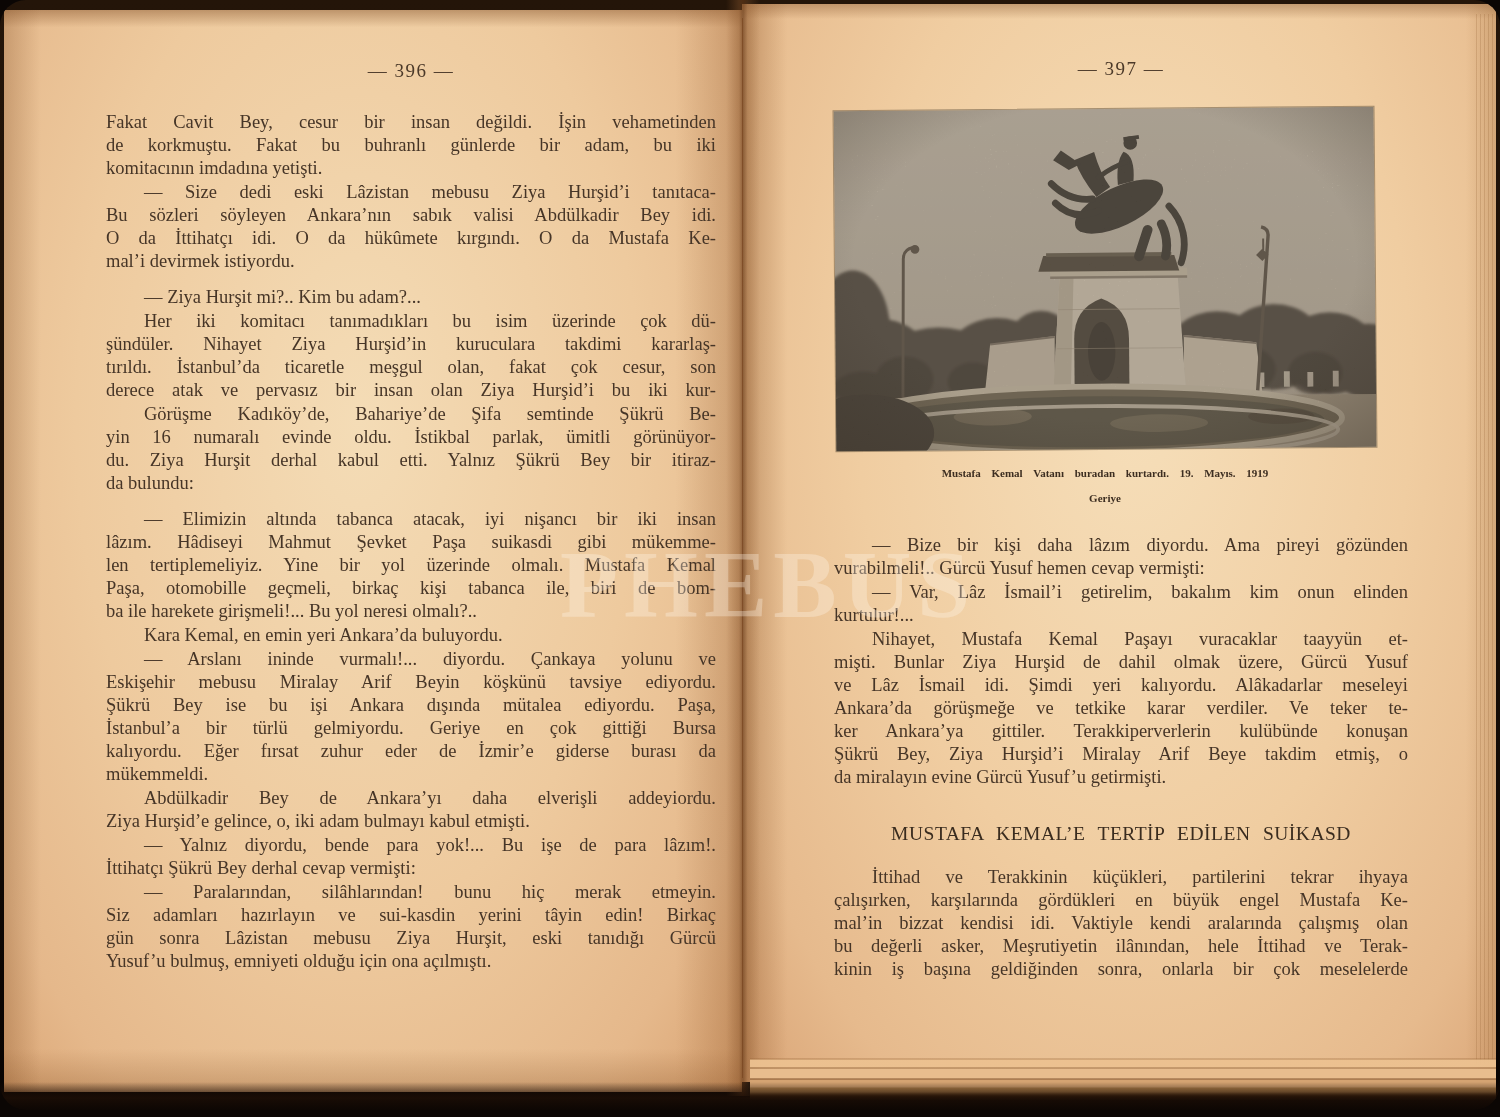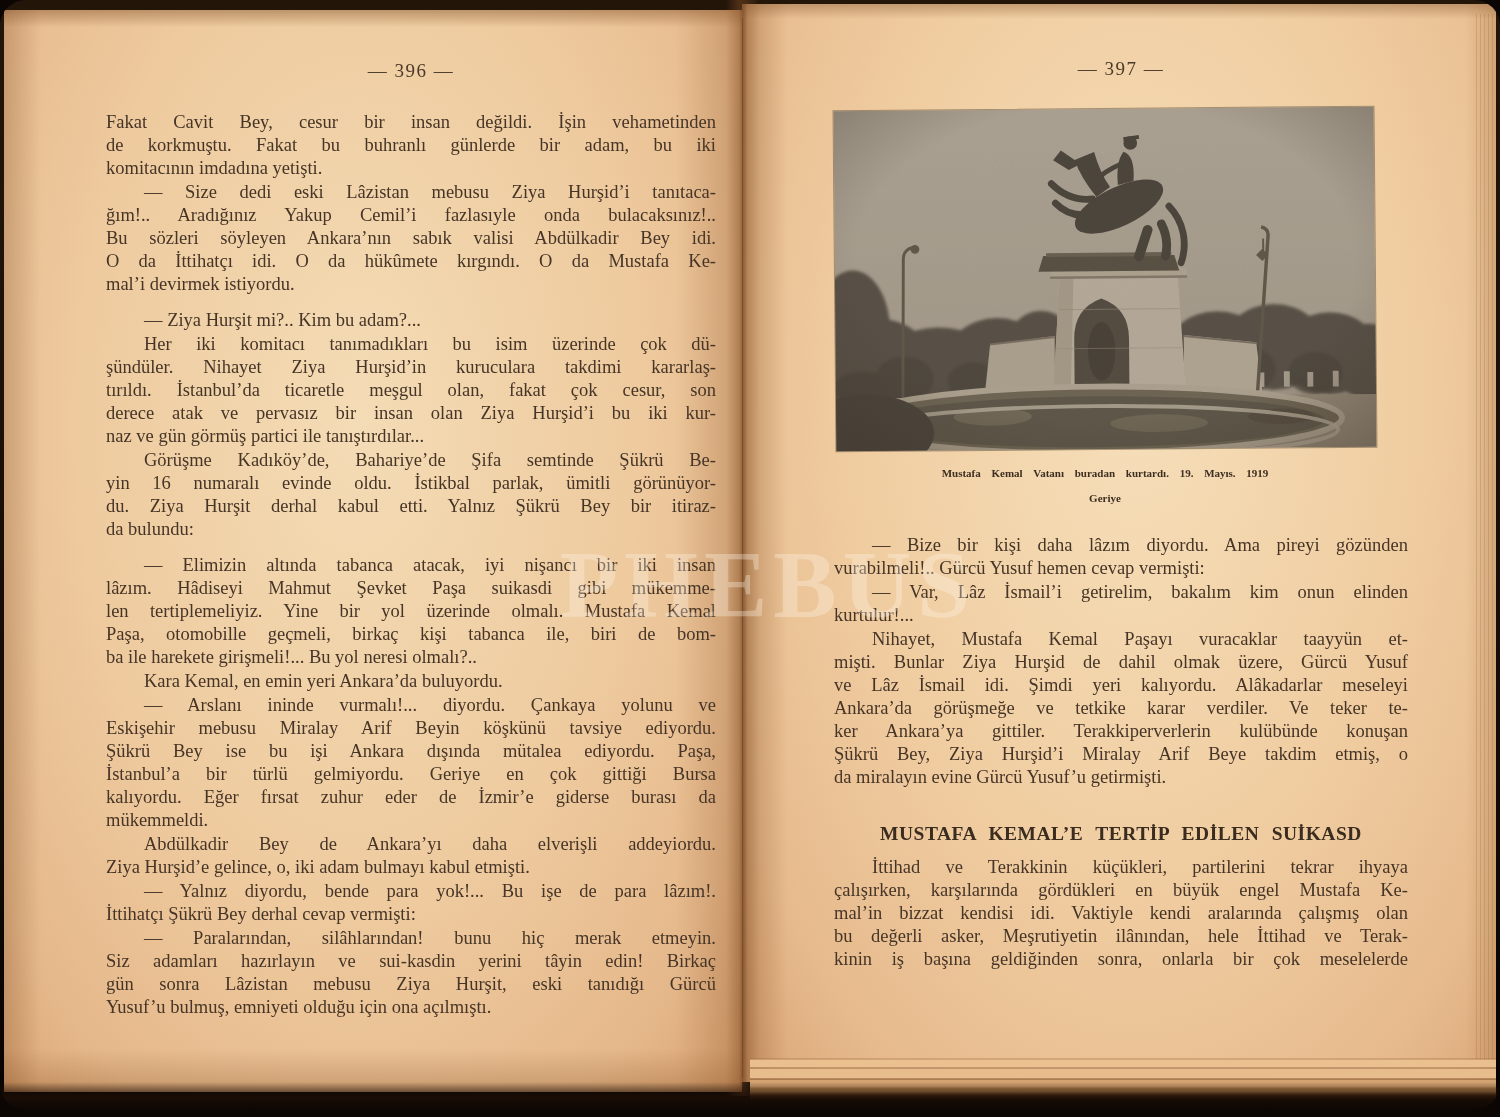--- a/index.html
+++ b/index.html
@@ -44,22 +44,22 @@
   .pagenum-right { left:91px; top:54px; width:576px; }
   .text-col { position:absolute; color:#463527; font-size:18.5px; line-height:23px; }
   .left-text  { left:101px; top:100px; width:612px; }
   .right-text { left:91px;  top:529px; width:576px; }
   .para { margin:1px; }
   .para.gap { margin-top:13px; }
   .line { text-align:justify; text-align-last:justify; }
   .line.last { text-align-last:left; }
   .line.indent { text-indent:38px; }
   .section-heading {
-    text-align:center; font-weight:bold; font-size:19.5px; color:#3a2c1f;
-    word-spacing:7px; letter-spacing:.5px; margin-top:33px; margin-bottom:11px;
+    text-align:center; font-weight:normal; font-size:19.5px; color:#3a2c1f;
+    word-spacing:7px; letter-spacing:.5px; margin-top:33px; margin-bottom:21px;
   }
   .photo {
     position:absolute; left:93px; top:105px; width:540px; height:340px;
     transform: rotate(-0.5deg); outline:1px solid rgba(90,75,55,.5);
   }
   .photo svg { width:100%; height:100%; display:block; }
   .caption {
     position:absolute; left:93px; top:457px; width:540px; text-align:center;
     font-weight:bold; font-size:11px; color:#3d2e21; line-height:25px;
   }
@@ -96,34 +96,32 @@
   <div class="page page-left">
     <div class="pagenum pagenum-left">— 396 —</div>
     <div class="text-col left-text">
         <div class="para">
           <div class="line">Fakat Cavit Bey, cesur bir insan değildi.  İşin vehametinden</div>
           <div class="line">de korkmuştu. Fakat bu buhranlı günlerde bir adam,  bu iki</div>
           <div class="line last">komitacının imdadına yetişti.</div>
         </div>
         <div class="para">
           <div class="line indent">— Size dedi eski Lâzistan mebusu Ziya Hurşid’i tanıtaca-</div>
-          <div class="line">ğım!.. Aradığınız Yakup Cemil’i fazlasıyle onda bulacaksınız!..</div>
           <div class="line">Bu sözleri söyleyen Ankara’nın sabık valisi Abdülkadir Bey idi.</div>
           <div class="line">O da İttihatçı idi. O da hükûmete kırgındı. O da Mustafa Ke-</div>
           <div class="line last">mal’i devirmek istiyordu.</div>
         </div>
         <div class="para gap">
           <div class="line last indent">— Ziya Hurşit mi?.. Kim bu adam?...</div>
         </div>
         <div class="para">
           <div class="line indent">Her iki komitacı tanımadıkları bu isim üzerinde çok dü-</div>
           <div class="line">şündüler. Nihayet Ziya Hurşid’in kuruculara takdimi kararlaş-</div>
           <div class="line">tırıldı. İstanbul’da ticaretle meşgul olan, fakat çok cesur, son</div>
           <div class="line">derece atak ve pervasız bir insan olan Ziya Hurşid’i bu iki kur-</div>
-          <div class="line last">naz ve gün görmüş partici ile tanıştırdılar...</div>
         </div>
         <div class="para">
           <div class="line indent">Görüşme Kadıköy’de, Bahariye’de Şifa semtinde Şükrü Be-</div>
           <div class="line">yin 16 numaralı evinde oldu. İstikbal parlak, ümitli görünüyor-</div>
           <div class="line">du. Ziya Hurşit derhal kabul etti. Yalnız Şükrü Bey bir itiraz-</div>
           <div class="line last">da bulundu:</div>
         </div>
         <div class="para gap">
           <div class="line indent">— Elimizin altında tabanca atacak, iyi nişancı bir iki insan</div>
           <div class="line">lâzım. Hâdiseyi Mahmut Şevket Paşa suikasdi gibi mükemme-</div>

